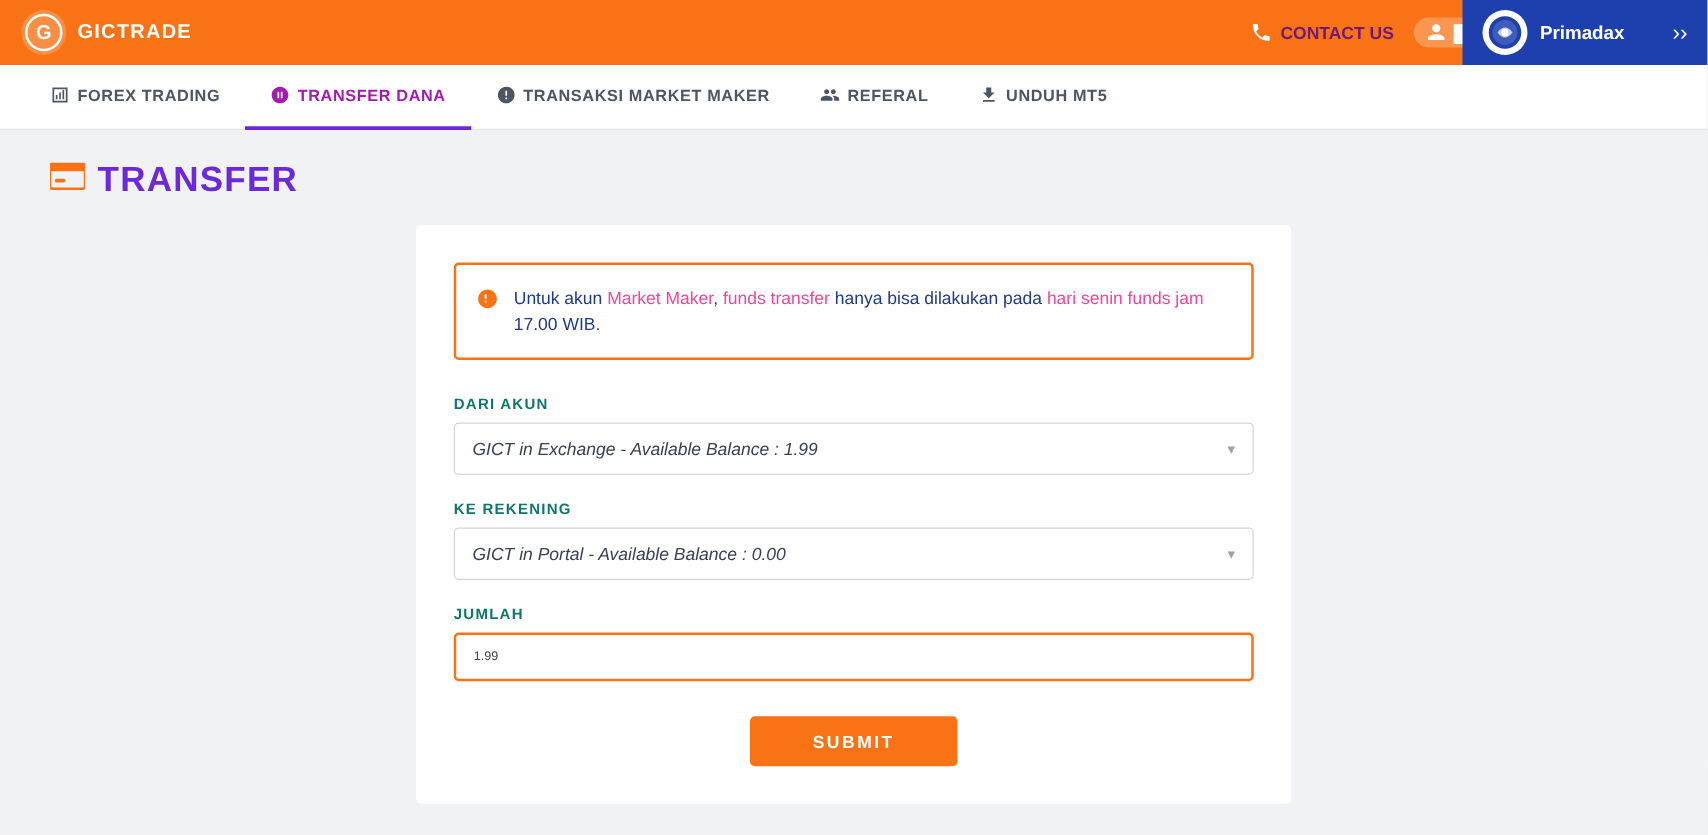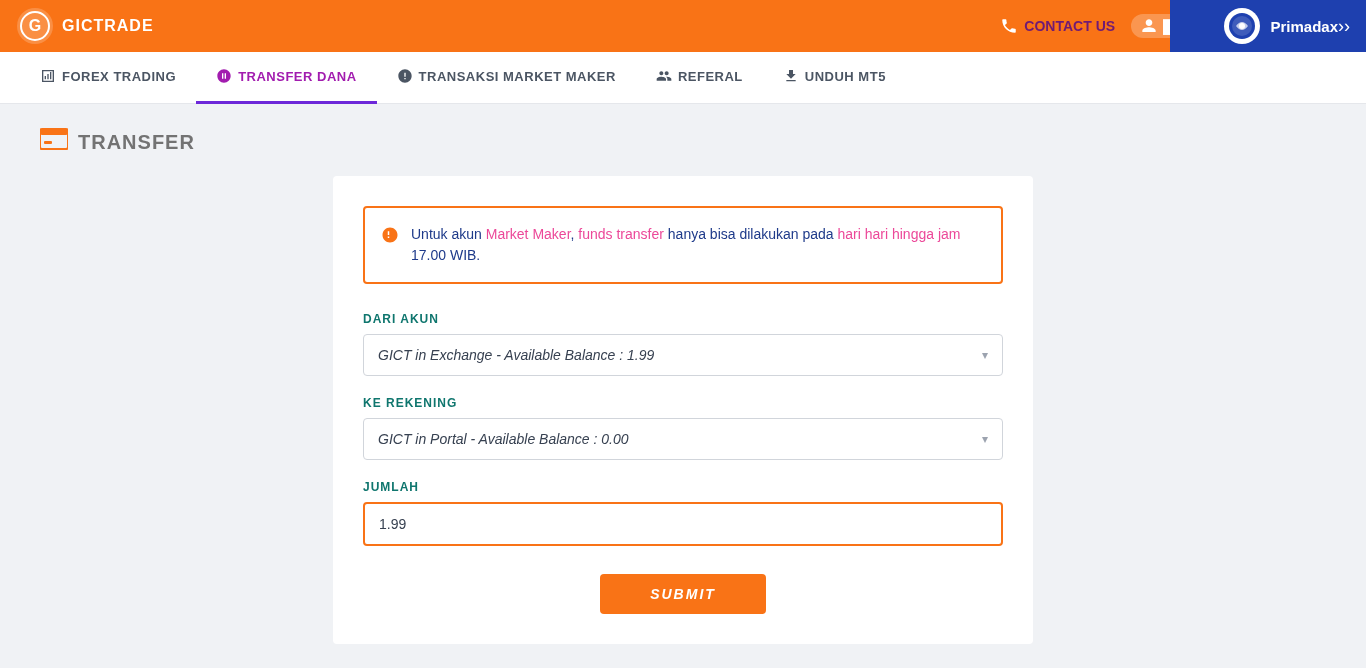--- a/index.html
+++ b/index.html
@@ -91,21 +91,21 @@
       justify-content: center;
       font-weight: bold;
       font-size: 14px;
     }
     .primadax-panel {
       background: #1e40af;
       height: 52px;
       width: 196px;
       display: flex;
       align-items: center;
-      justify-content: flex-end;
+      justify-content: space-between;
       padding: 0 16px;
       position: absolute;
       right: 0;
       top: 0;
       cursor: pointer;
     }
     .primadax-inner {
       display: flex;
       align-items: center;
       gap: 10px;
@@ -172,22 +172,22 @@
       display: flex;
       align-items: center;
       gap: 10px;
       margin-bottom: 20px;
     }
     .page-title-icon {
       color: #f97316;
       font-size: 22px;
     }
     .page-title-text {
-      color: #737373;
-      font-size: 20px;
+      color: #6d28d9;
+      font-size: 28px;
       font-weight: bold;
       letter-spacing: 1px;
     }
 
     .form-card {
       background: white;
       border-radius: 4px;
       padding: 30px 30px;
       max-width: 700px;
       margin: 0 auto;
@@ -255,42 +255,41 @@
       transform: translateY(-50%);
       color: #9ca3af;
       pointer-events: none;
       font-size: 12px;
     }
     .input-field {
       width: 100%;
       padding: 12px 14px;
       border: 2px solid #f97316;
       border-radius: 4px;
-      font-size: 14px;
+      font-size: 10px;
       color: #374151;
       outline: none;
     }
 
     
     .submit-area {
       text-align: center;
       margin-top: 28px;
     }
     .submit-btn {
       background: #f97316;
       color: white;
       border: none;
       padding: 12px 50px;
       border-radius: 4px;
       font-size: 14px;
       font-weight: bold;
       letter-spacing: 2px;
       cursor: pointer;
       text-transform: uppercase;
-      font-style: italic;
     }
 
     
     .nav-icon { width: 16px; height: 16px; display: inline-block; }
   </style>
 </head>
 <body>
 
 <div class="header">
   <div class="header-left">
@@ -394,21 +393,21 @@
 
   <div class="form-card">
 
     <div class="alert-box">
       <span class="alert-icon">
         <svg width="18" height="18" fill="#f97316" viewBox="0 0 24 24">
           <path d="M12 2C6.48 2 2 6.48 2 12s4.48 10 10 10 10-4.48 10-10S17.52 2 12 2zm-1 14H9v-2h2v2zm0-4H9V7h2v5z"></path>
         </svg>
       </span>
       <span class="alert-text">
-        Untuk akun <span class="highlight">Market Maker</span>, <span class="highlight">funds transfer</span> hanya bisa dilakukan pada <span class="highlight">hari hari hingga jam</span> 17.00 WIB.
+        Untuk akun <span class="highlight">Market Maker</span>, <span class="highlight">funds transfer</span> hanya bisa dilakukan pada <span class="highlight">hari senin funds jam</span> 17.00 WIB.
       </span>
     </div>
 
     <div class="field-group">
       <div class="field-label">DARI AKUN</div>
       <div class="select-wrapper">
         <select class="select-field">
           <option>GICT in Exchange - Available Balance : 1.99</option>
         </select>
         <span class="select-arrow">▾</span>

